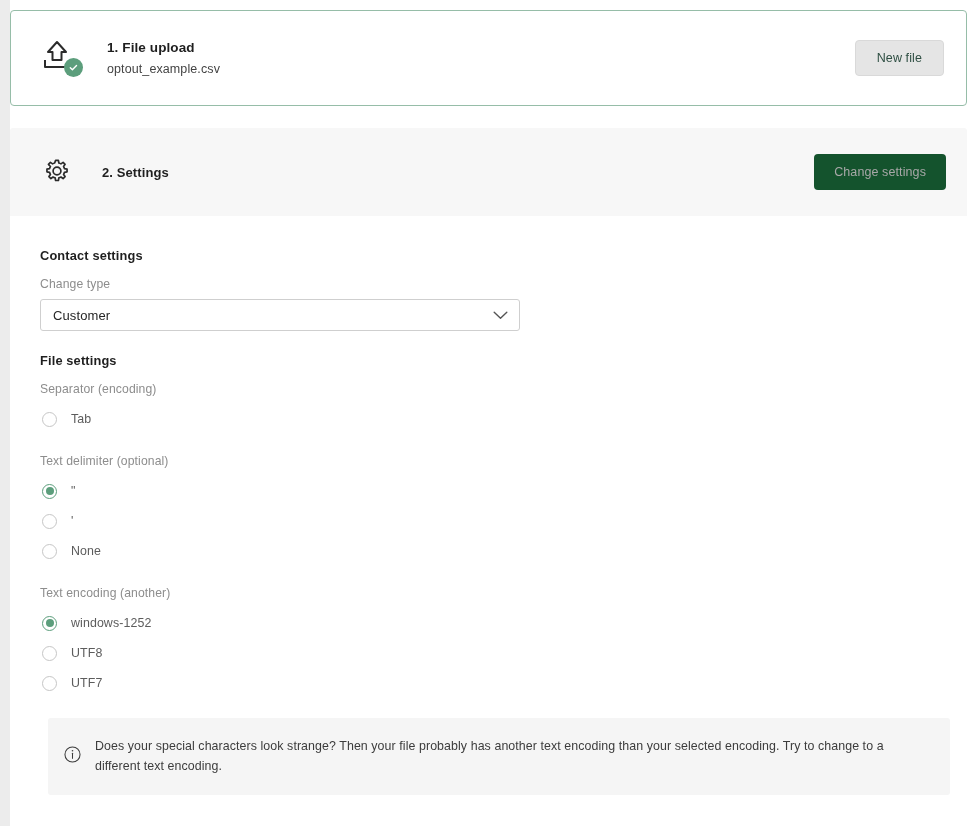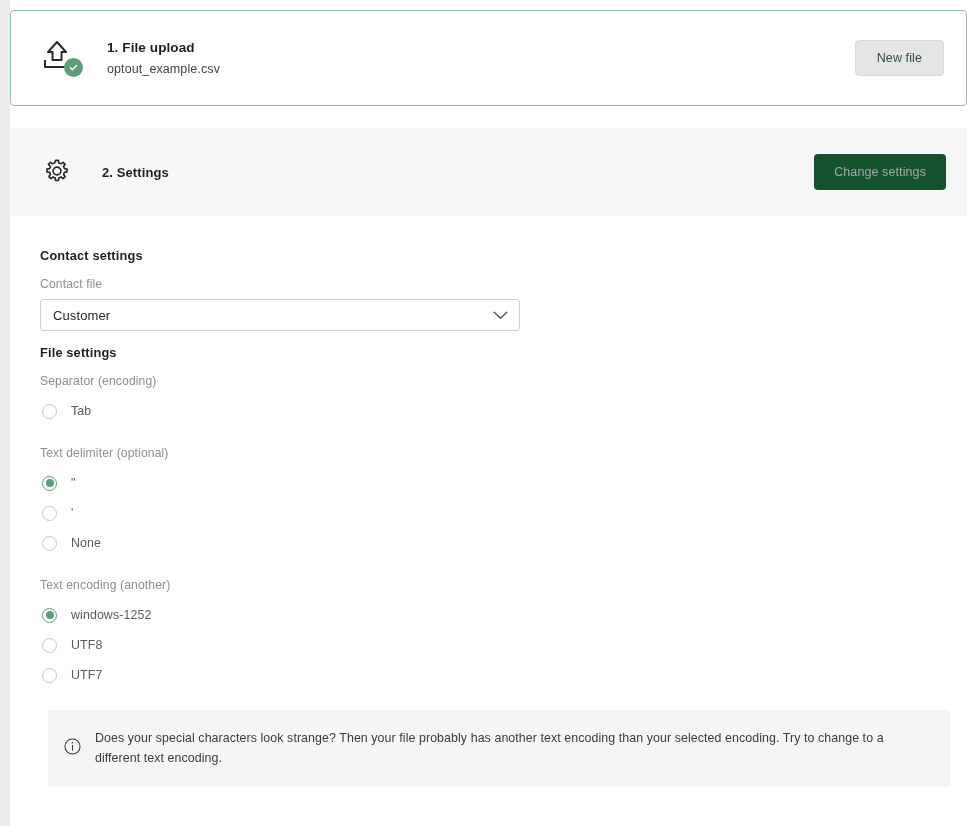--- a/index.html
+++ b/index.html
@@ -158,21 +158,21 @@
     font-size: 12.2px;
     color: #8d8d8d;
     letter-spacing: 0.1px;
     margin: 0 0 8px 0;
   }
 
   
   .select-wrap {
     position: relative;
     width: 480px;
-    margin-bottom: 14px;
+    margin-bottom: 22px;
   }
   .select-box {
     width: 100%;
     height: 32px;
     border: 1px solid #cfcfcf;
     border-radius: 3px;
     background: #ffffff;
     display: flex;
     align-items: center;
     padding: 0 12px;
@@ -288,21 +288,21 @@
         </svg>
       </span>
       <span class="settings-title">2. Settings</span>
       <button class="btn-change" disabled="">Change settings</button>
     </div>
 
     <div class="settings-body">
 
       <div class="section-heading">Contact settings</div>
 
-      <div class="field-label">Contact file</div>
+      <div class="field-label">Change type</div>
 
       <div class="select-wrap">
         <div class="select-box">
           <span>Customer</span>
         </div>
         <span class="select-chevron">
           <svg width="15" height="9" viewBox="0 0 15 9" fill="none">
             <path d="M1.2 1.3 L7.5 7.3 L13.8 1.3" stroke="#555555" stroke-width="1.4" stroke-linecap="round" stroke-linejoin="round"></path>
           </svg>
         </span>

